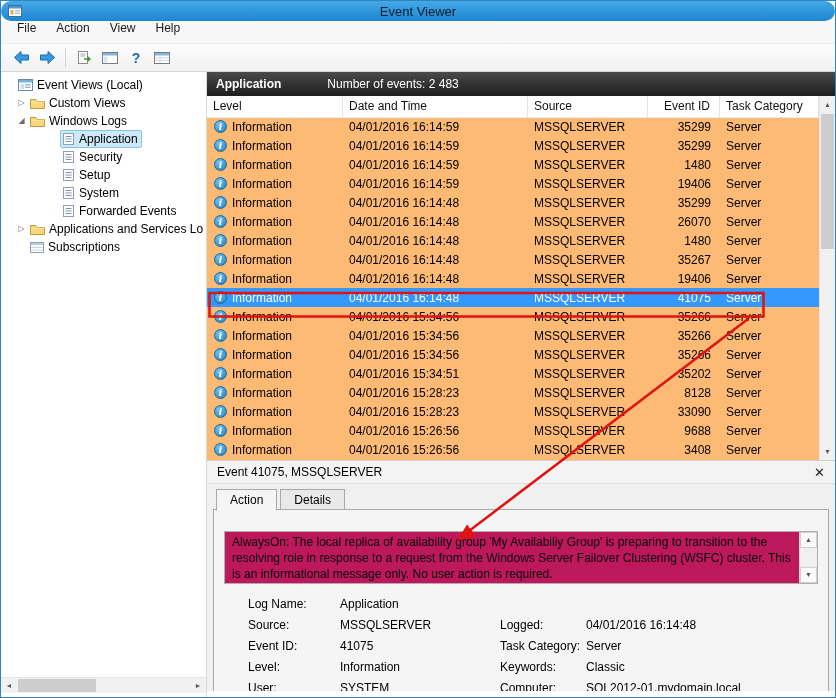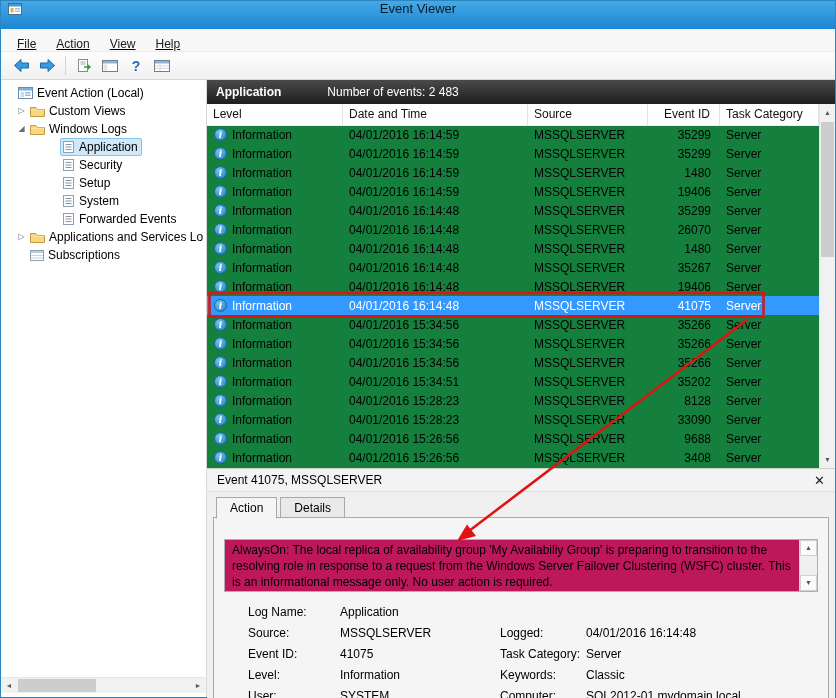--- a/index.html
+++ b/index.html
@@ -2,28 +2,28 @@
 <html style="--selection: #3399ff; --annotation: #e01212; --titlebar-start: #45a9e6; --titlebar-end: #1d86d2;"><head>
 <meta charset="utf-8">
 <style>
   html,body{margin:0;padding:0;background:#fff;}
   body{width:836px;height:698px;overflow:hidden;position:relative;
        font-family:"Liberation Sans",sans-serif;font-size:12px;color:#000;}
   .window{position:absolute;inset:0;border:1px solid #2d86c0;box-sizing:border-box;
           display:flex;flex-direction:column;background:#fff;}
 
   
-  .titlebar{height:28px;flex:none;position:relative;display:flex;align-items:flex-start;
-            background:linear-gradient(var(--titlebar-start,#45a9e6),var(--titlebar-end,#1d86d2));}
+  .titlebar{height:20px;flex:none;position:relative;display:flex;align-items:center;
+            background:linear-gradient(var(--titlebar-start,#45a9e6),var(--titlebar-end,#1d86d2));border-radius:11px;}
   .app-icon{margin-left:6px;display:inline-flex;}
   .win-title{position:absolute;left:0;right:0;text-align:center;font-size:13px;color:#071c2b;}
 
   
   .menubar{height:22px;flex:none;background:#f7f7f7;border-bottom:1px solid #ececec;
-           display:flex;align-items:flex-end;padding-left:6px;text-decoration:underline;}
+           display:flex;align-items:flex-start;padding-left:6px;}
   .menu-item{padding:0 10px;color:#1a1a1a;}
 
   
   .toolbar{height:27px;flex:none;background:linear-gradient(#fdfdfd,#f1f1f1);
            border-bottom:1px solid #d7d7d7;display:flex;align-items:center;padding-left:7px;}
   .tool-btn{width:26px;height:22px;display:flex;align-items:center;justify-content:center;}
   .tool-sep{width:1px;height:19px;background:#d4d4d4;margin:0 5px;}
   .help-glyph{color:#1e6cc0;font-weight:bold;font-size:14px;}
 
   
@@ -49,21 +49,21 @@
   .hs-space{flex:1;}
 
   
   .main{flex:1;display:flex;flex-direction:column;min-width:0;}
   .main-header{height:24px;flex:none;background:linear-gradient(#4a4a4a,#1e1e1e);color:#fff;
                display:flex;align-items:center;padding-left:9px;}
   .main-header .mh-title{font-weight:bold;}
   .main-header .mh-sub{margin-left:46px;}
 
   
-  .table-area{height:364px;flex:none;position:relative;background:#15803d;overflow:hidden;}
+  .table-area{height:364px;flex:none;position:relative;background:#fdba74;overflow:hidden;}
   .thead{height:21px;display:flex;background:#fff;border-bottom:1px solid #ececec;}
   .th{box-sizing:border-box;padding:3px 6px 0 6px;border-right:1px solid #e3e3e3;
       white-space:nowrap;overflow:hidden;color:#111;}
   .th.c3{text-align:right;padding-right:9px;}
   .rows{position:absolute;top:21px;left:0;right:16px;bottom:0;overflow:hidden;}
   .row{height:19px;display:flex;align-items:center;}
   .row.selected{background:var(--selection,#3399ff);color:#fff;}
   .cell{box-sizing:border-box;padding-left:6px;white-space:nowrap;overflow:hidden;flex:none;}
   .cell.c0{display:flex;align-items:center;}
   .cell.c3{text-align:right;padding-right:9px;}
@@ -183,21 +183,21 @@
             <span class="node">
               <span class="tree-icon">
                 <svg width="15" height="14" viewBox="0 0 15 14">
                   <rect x="0.5" y="1.5" width="14" height="11" fill="#fff" stroke="#6a88a8"></rect>
                   <rect x="1" y="2" width="13" height="2.5" fill="#7ab0dd"></rect>
                   <rect x="2.5" y="6" width="3.5" height="5" fill="#c8dcef"></rect>
                   <rect x="7" y="6" width="5.5" height="1.5" fill="#9fb9d4"></rect>
                   <rect x="7" y="8.5" width="5.5" height="1.5" fill="#9fb9d4"></rect>
                 </svg>
               </span>
-              <span>Event Action (Local)</span>
+              <span>Event Views (Local)</span>
             </span>
           </div>
           <div class="tree-item lvl1">
             <span class="expander">▷</span>
             <span class="node">
               <span class="tree-icon">
                 <svg width="15" height="13" viewBox="0 0 15 13">
                   <path d="M0.5 2.5 L5.8 2.5 L7 4.5 L14.5 4.5 L14.5 11.5 L0.5 11.5 Z" fill="#f7d777" stroke="#bf9b43"></path>
                   <path d="M1 5.2 L14 5.2" stroke="#fceaa8"></path>
                 </svg>

